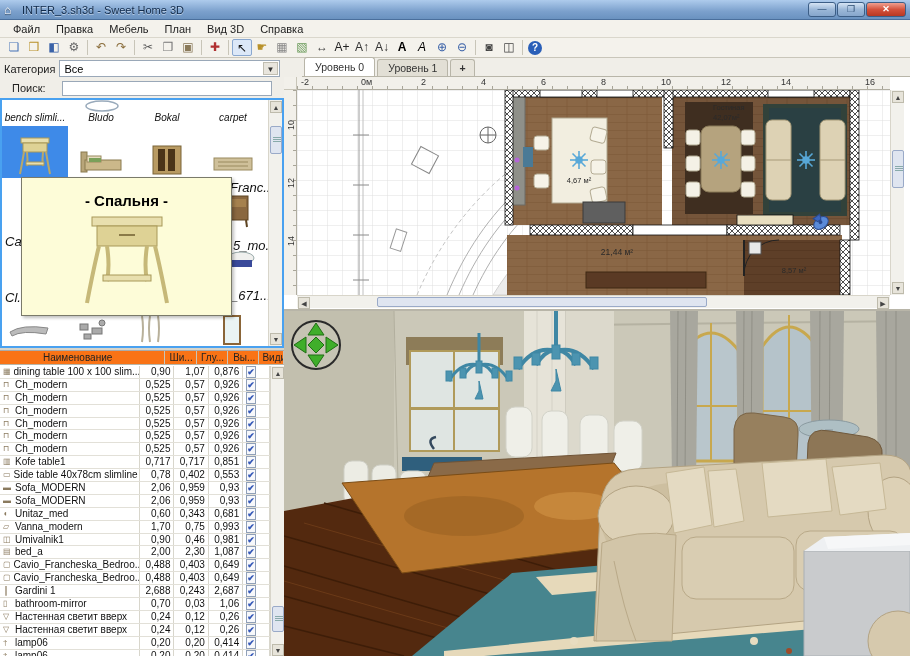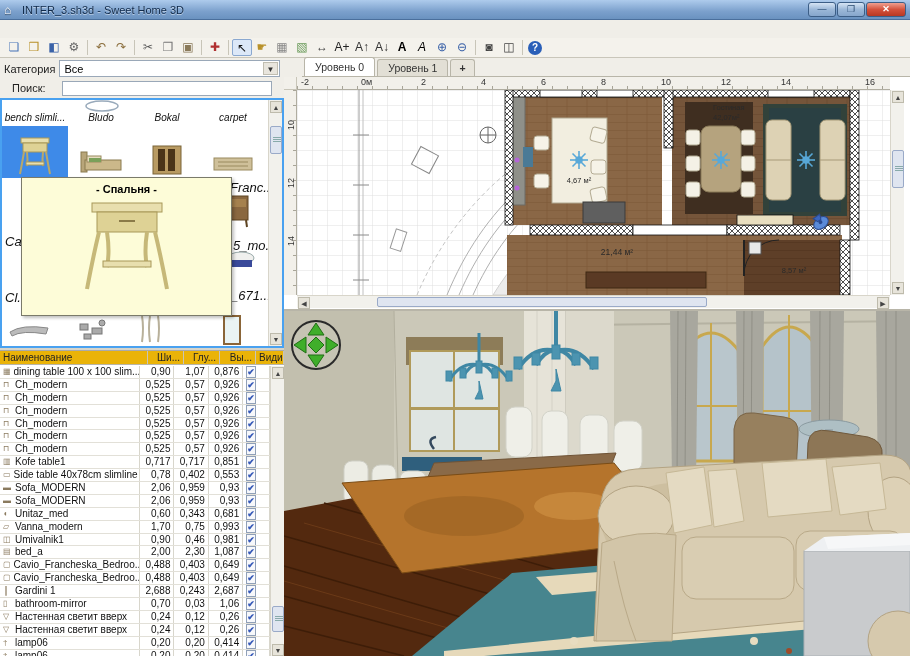--- a/index.html
+++ b/index.html
@@ -58,28 +58,28 @@
   .partlab { position:absolute; font-size:13px; font-style:italic; color:#111; white-space:nowrap; }
   .catscroll { position:absolute; right:0; top:0; width:14px; height:246px; background:#f2f1ec; border-left:1px solid #d8d5ca; }
   .sarr { position:absolute; left:1px; width:12px; height:12px; background:#e7e4da; border:1px solid #bebbac;
     font-size:7px; text-align:center; line-height:11px; color:#444; }
   .sthumb { position:absolute; left:1px; width:12px; background:#dfe5f0; border:1px solid #9aaac8; border-radius:2px; }
   .grip { position:absolute; left:2px; top:50%; margin-top:-3px; width:8px; height:6px;
     background:repeating-linear-gradient(#8aa 0 1px, transparent 1px 2px); }
 
   .tooltip { position:absolute; left:19px; top:77px; width:211px; height:139px; background:#fdfcd8;
     border:1px solid #7a7a6a; box-shadow:2px 2px 3px rgba(0,0,0,.25); text-align:center; z-index:5; }
-  .tt1 { font-size:11px; font-weight:bold; margin-top:5px; }
+  .tt1 { font-size:15px; font-weight:bold; margin-top:14px; }
   .tt2 { font-size:10.5px; font-weight:bold; margin-top:2px; }
 
   .splitter { position:absolute; left:0; top:290px; width:284px; height:2px; background:#d8d5ca; }
 
   
   .ftable { position:absolute; left:0; top:292px; width:284px; height:306px; background:#fff; border-top:1px solid #aaa; }
-  .fhead { display:flex; height:14px; background:#eab308; border-bottom:1px solid #b8b5a8; }
+  .fhead { display:flex; height:14px; background:#f97316; border-bottom:1px solid #b8b5a8;padding-left:40px; }
   .fhead > div { font-size:10px; color:#222; border-right:1px solid #c8c5b8; padding:0 3px; line-height:13px;
     overflow:hidden; white-space:nowrap; }
   .c-name { width:148px; } .c-num { width:36px; text-align:right; } .c-vis { width:28px; text-align:left; }
   .frows { position:absolute; left:0; top:15px; width:270px; height:291px; overflow:hidden; }
   .frow { display:flex; height:12.9px; border-bottom:1px solid #e2e0d8; }
   .frow > div { border-right:1px solid #d8d6cc; font-size:10px; line-height:12px; padding:0 3px;
     overflow:hidden; white-space:nowrap; color:#111; }
   .frow .c-name { display:flex; gap:3px; align-items:center; }
   .ricon { font-size:8px; color:#8a7a5e; width:9px; display:inline-block; }
   .chk { width:11px; height:11px; margin:0 auto; background:#f7f8fb; border:1px solid #90a0b8;
@@ -125,20 +125,28 @@
   <div class="titlebar">
     <span class="ticon">⌂</span>
     <span class="ttext">INTER_3.sh3d - Sweet Home 3D</span>
     <span class="wbtns">
       <span class="wb">—</span>
       <span class="wb">❐</span>
       <span class="wb close">✕</span>
     </span>
   </div>
 
+  <div class="menubar" id="menubar">
+      <span class="menuitem">Файл</span>
+      <span class="menuitem">Правка</span>
+      <span class="menuitem">Мебель</span>
+      <span class="menuitem">План</span>
+      <span class="menuitem">Вид 3D</span>
+      <span class="menuitem">Справка</span>
+    </div>
 
   <div class="toolbar" id="toolbar">
       <span class="tbtn" style="color: rgb(74, 118, 184);">❏</span>
       <span class="tbtn" style="color: rgb(184, 145, 42);">❒</span>
       <span class="tbtn" style="color: rgb(58, 98, 168);">◧</span>
       <span class="tbtn" style="color: rgb(102, 102, 102);">⚙</span>
       <span class="tsep"></span>
       <span class="tbtn" style="color: rgb(138, 109, 59);">↶</span>
       <span class="tbtn" style="color: rgb(138, 109, 59);">↷</span>
       <span class="tsep"></span>

